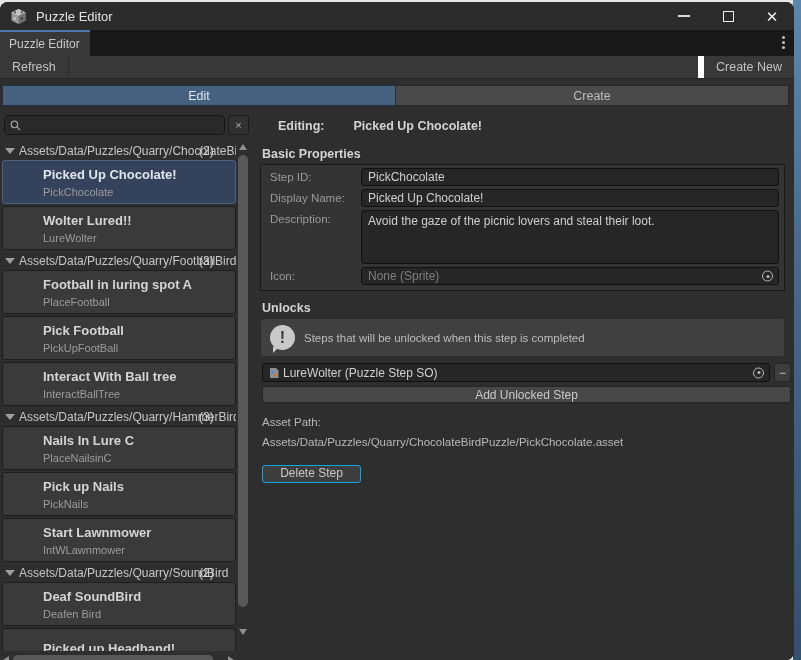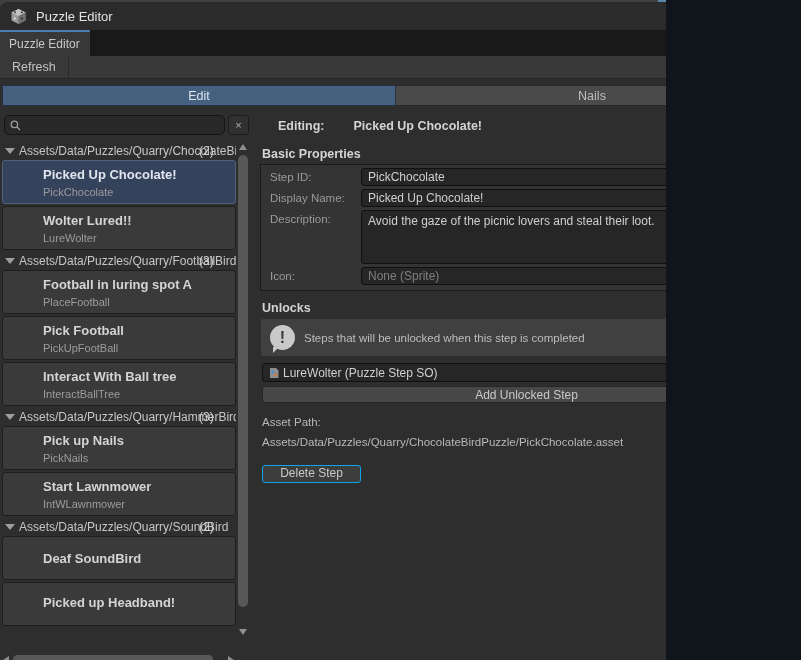--- a/index.html
+++ b/index.html
@@ -2,21 +2,21 @@
 <html><head>
 <meta charset="utf-8">
 <style>
   * { box-sizing: border-box; margin: 0; padding: 0; }
   html,body { width:801px; height:660px; }
   body {
     font-family: "Liberation Sans", "DejaVu Sans", sans-serif;
     background:#10151c;
     overflow:hidden;
   }
-  .screen { position:relative; width:666px; height:660px; background:#404040; overflow:hidden; }
+  .screen { position:relative; width:801px; height:660px; background:#e5e5e5; overflow:hidden; }
   .bg-right { position:absolute; right:0; top:0; width:8px; height:660px;
     background:linear-gradient(180deg,#5e87ae 0%, #48688c 40%, #33506e 100%); }
   .window {
     position:absolute; left:0; top:2px; width:794px; height:658px;
     background:#2e2e2e; border-radius:8px 8px 8px 0; overflow:hidden;
   }
   
   .titlebar { position:relative; height:28px; background:#2b2b2b; display:flex; align-items:center; }
   .app-icon { width:17px; height:17px; margin-left:10px; }
   .title-text { margin-left:9px; font-size:13px; color:#e2e2e2; }
@@ -172,21 +172,21 @@
       <div class="tb-btn tb-right">
         <span>Create New</span>
       </div>
     </div>
 
     <div class="modetabs">
       <div class="mode-btn mode-edit">
         <span>Edit</span>
       </div>
       <div class="mode-btn mode-debug">
-        <span>Nails</span>
+        <span>Create</span>
       </div>
     </div>
 
     <div class="main">
 
       <div class="search-row">
         <div class="search-box">
           <svg width="11" height="11" viewBox="0 0 11 11">
             <circle cx="4.4" cy="4.4" r="3.2" fill="none" stroke="#9b9b9b" stroke-width="1.3"></circle>
             <line x1="6.9" y1="6.9" x2="10" y2="10" stroke="#9b9b9b" stroke-width="1.3"></line>
@@ -242,20 +242,24 @@
 </div>
   </div>
 
   <div class="group">
     <div class="group-header">
       <span class="tri-down"></span>
       <span class="gpath">Assets/Data/Puzzles/Quarry/HammerBird</span>
       <span class="gcount">(3)</span>
     </div>
     <div class="gitems">
+  <div class="step-item">
+    <div class="step-title">Nails In Lure C</div>
+    <div class="step-sub">PlaceNailsinC</div>
+  </div>
 
   <div class="step-item">
     <div class="step-title">Pick up Nails</div>
     <div class="step-sub">PickNails</div>
   </div>
 
   <div class="step-item">
     <div class="step-title">Start Lawnmower</div>
     <div class="step-sub">IntWLawnmower</div>
   </div>
@@ -264,20 +268,21 @@
 
   <div class="group">
     <div class="group-header">
       <span class="tri-down"></span>
       <span class="gpath">Assets/Data/Puzzles/Quarry/SoundBird</span>
       <span class="gcount">(2)</span>
     </div>
     <div class="gitems">
   <div class="step-item">
     <div class="step-title">Deaf SoundBird</div>
+    <div class="step-sub">Deafen Bird</div>
   </div>
 
   <div class="step-item">
     <div class="step-title">Picked up Headband!</div>
     <div class="step-sub"></div>
   </div>
 </div>
   </div>
 </div>
 

